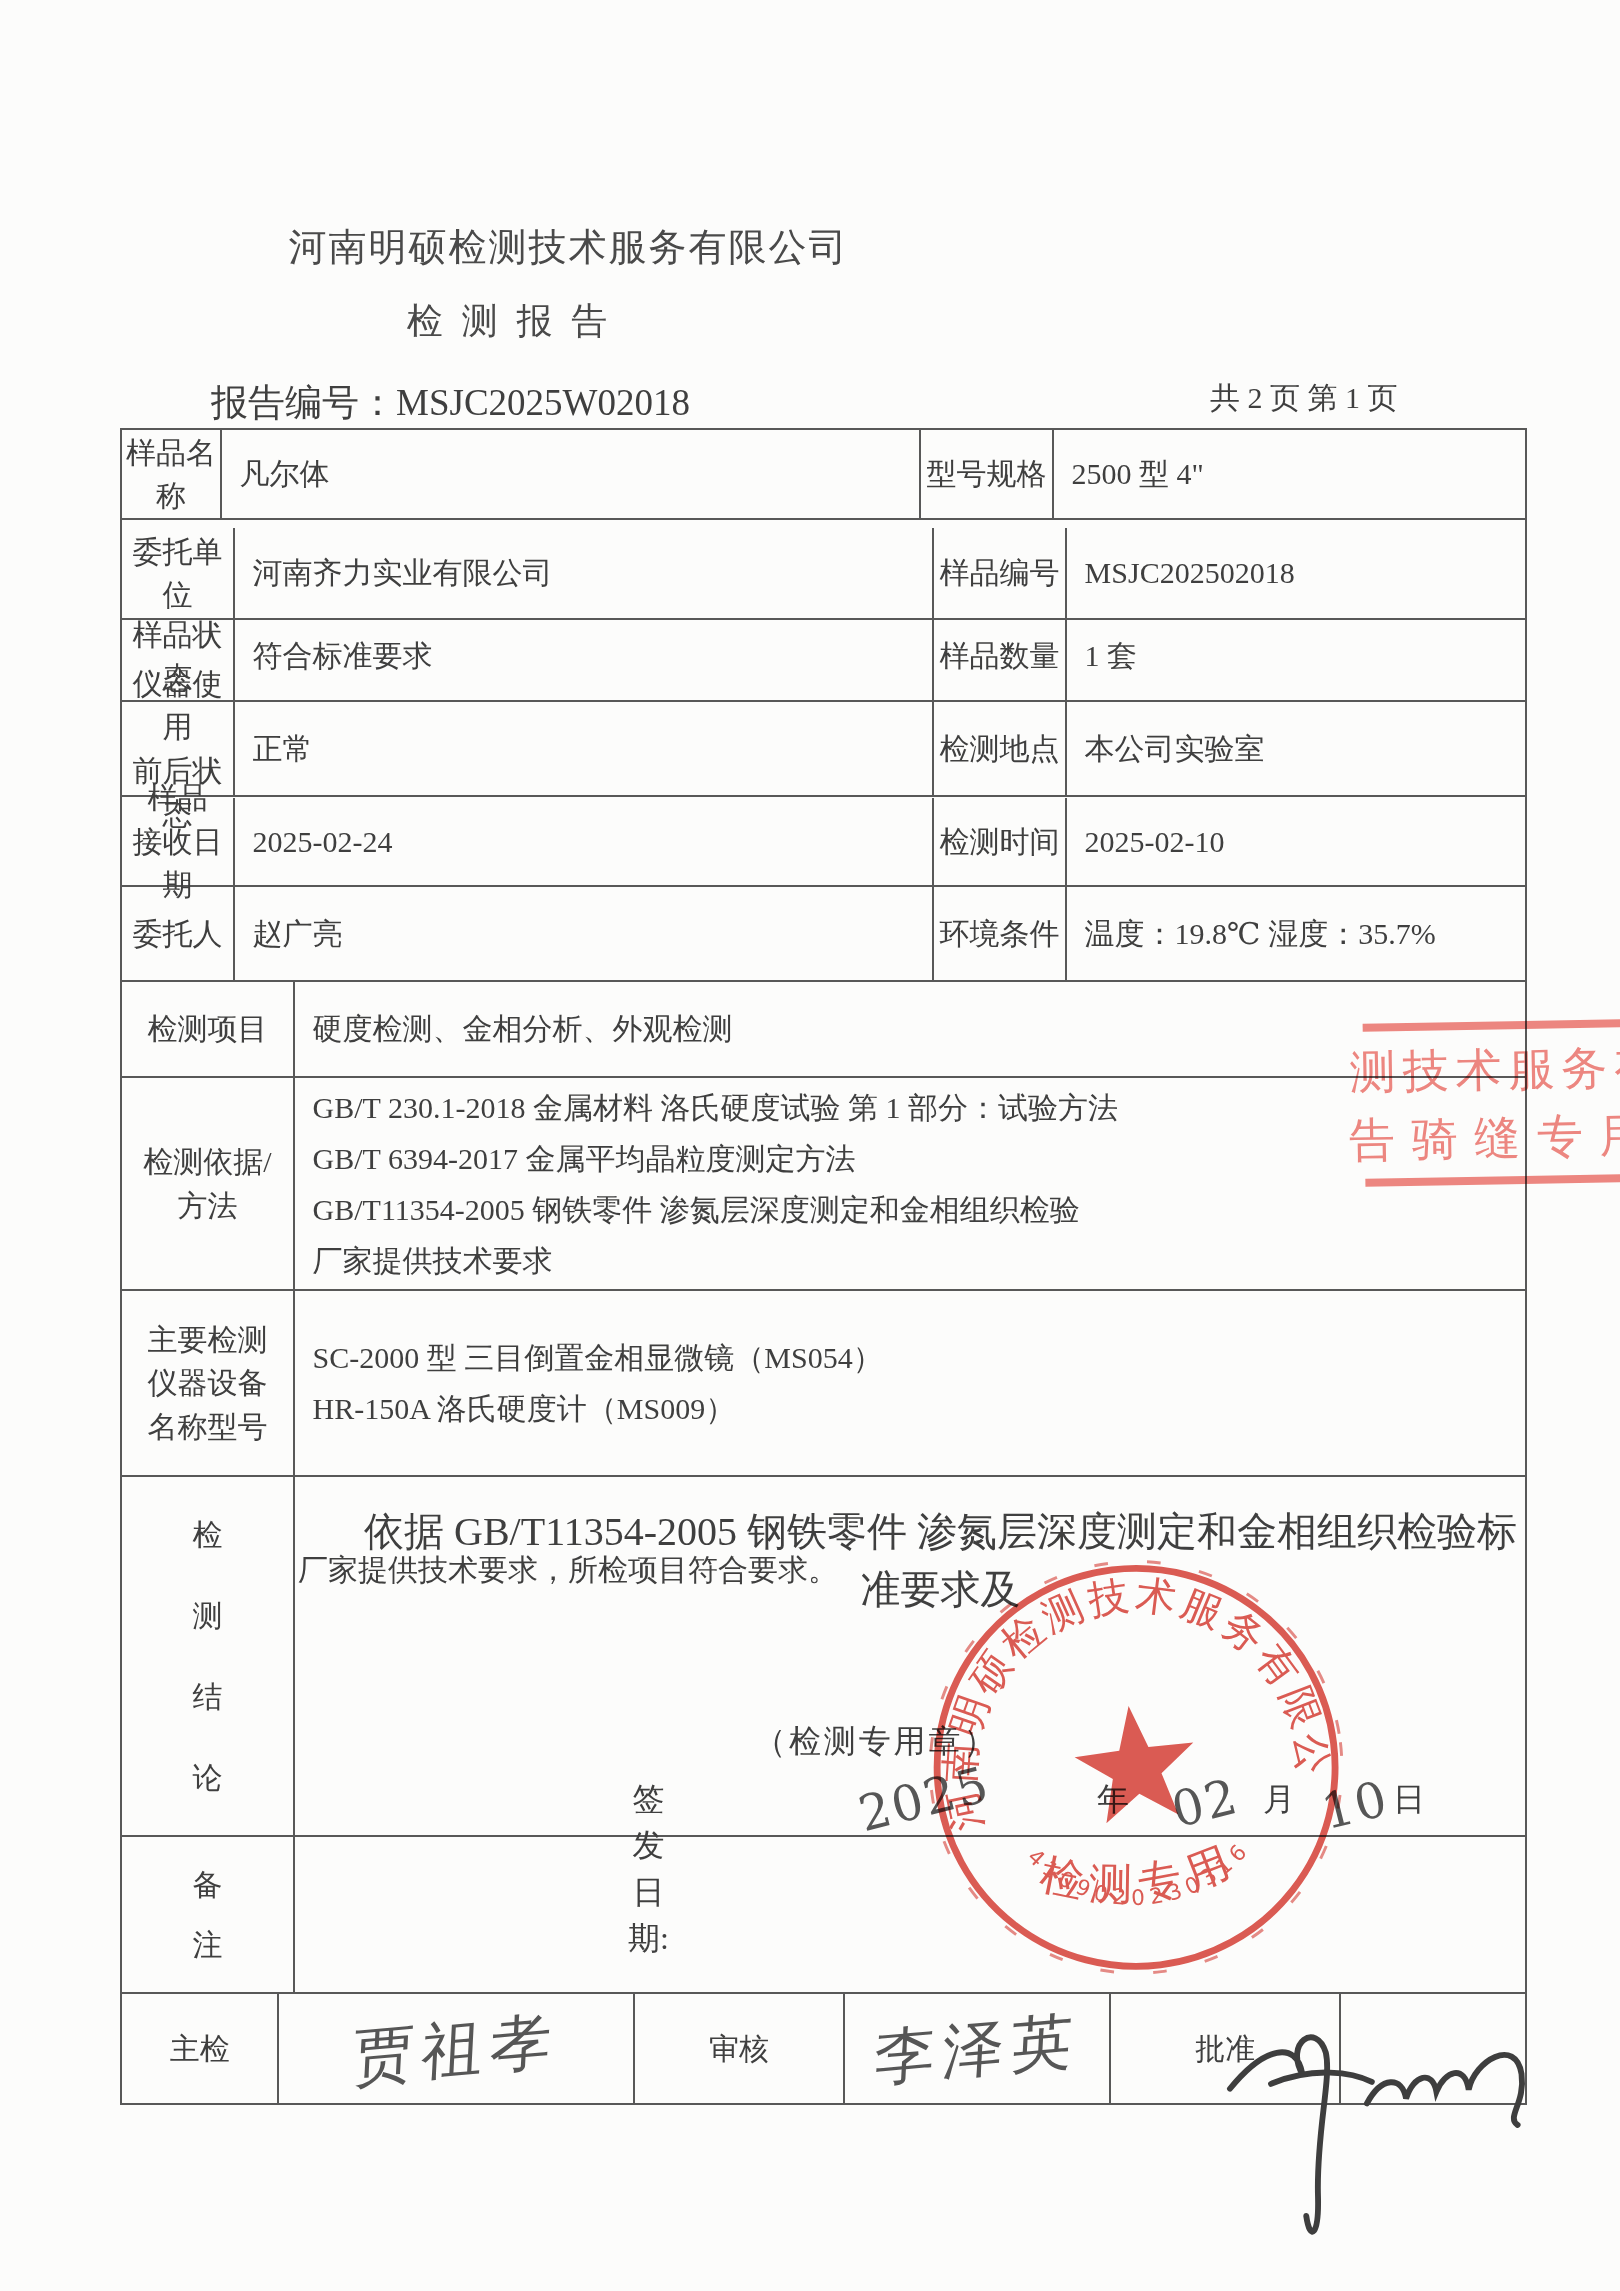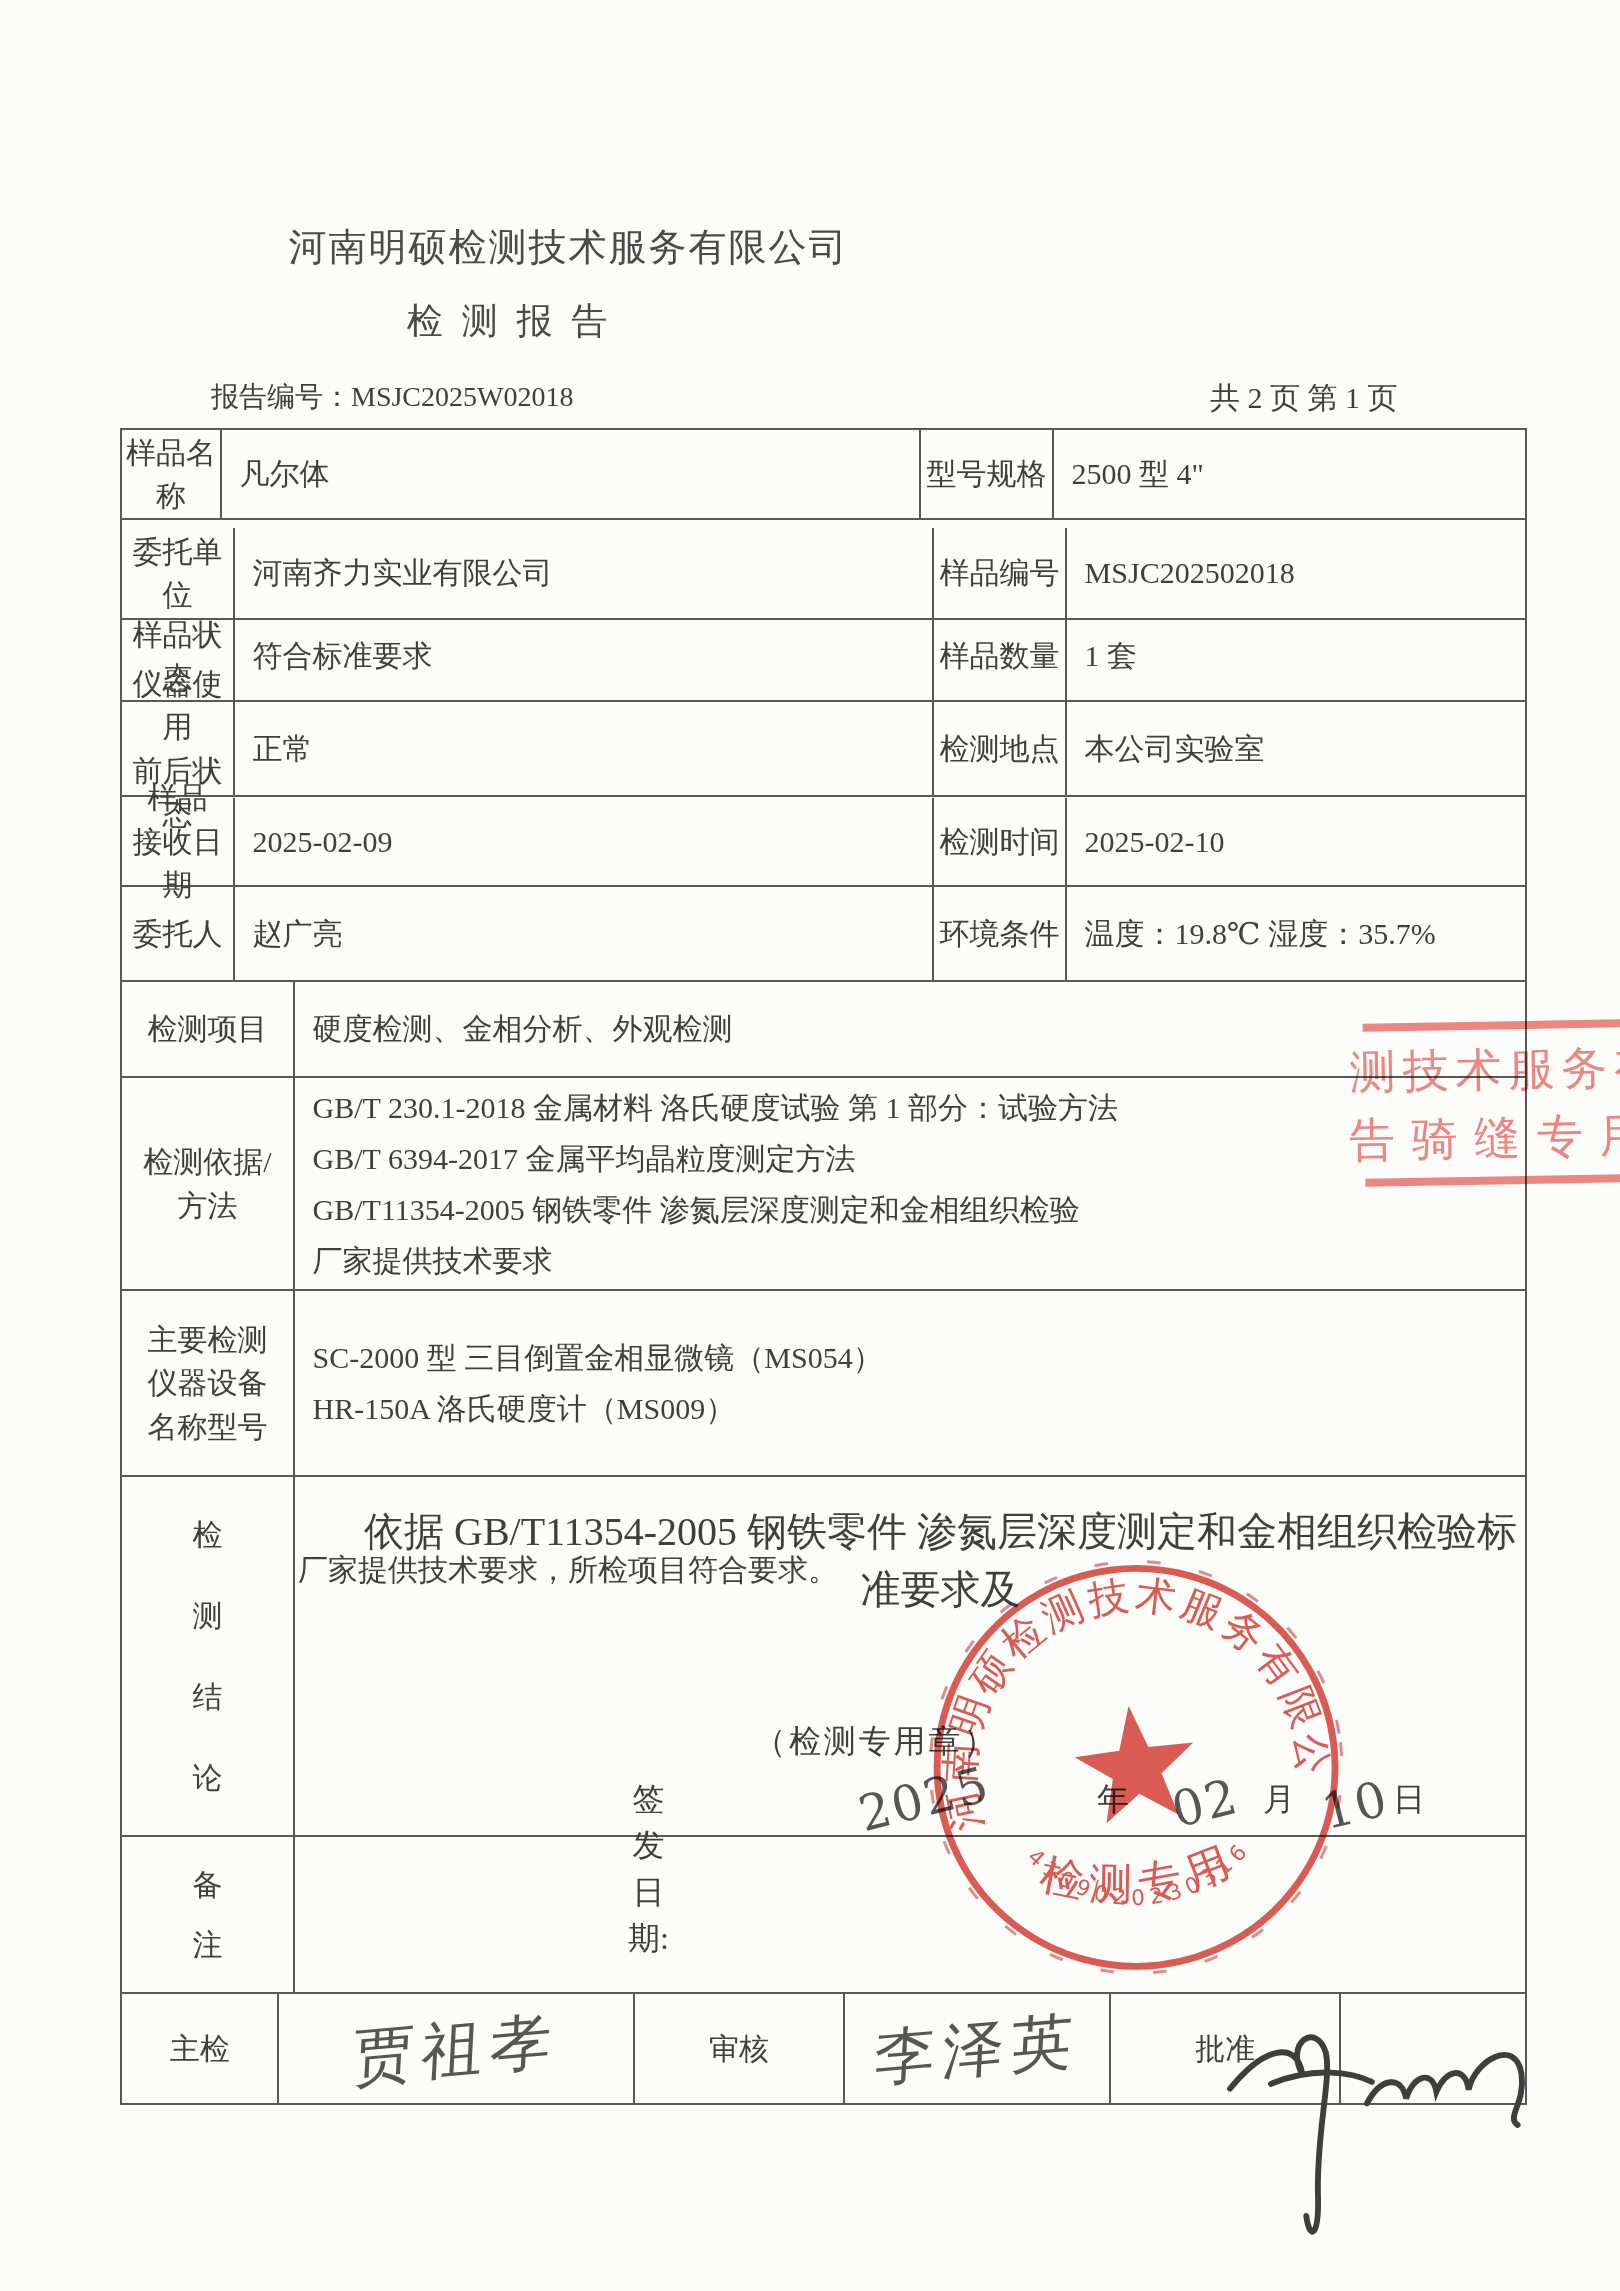--- a/index.html
+++ b/index.html
@@ -6,21 +6,21 @@
   html,body{background:#ffffff}
   .sheet{
     position:relative;width:1620px;height:2292px;background:#fcfcfb;
     font-family:"Liberation Serif","DejaVu Serif",serif;color:#3f3f3f;
     overflow:hidden;
   }
   .title{position:absolute;top:222px;left:0;width:1137px;text-align:center;
     font-size:38px;letter-spacing:2px;color:#4a4a4a;font-weight:500}
   .subtitle{position:absolute;top:297px;left:0;width:1019px;text-align:center;
     font-size:36px;letter-spacing:4.9px;color:#4a4a4a}
-  .meta{position:absolute;top:378px;left:211px;font-size:28px}
+  .meta{position:absolute;top:378px;left:211px;font-size:37px}
   .pages{position:absolute;top:378px;left:1210px;font-size:30px}
 
   .tbl{position:absolute;left:120px;top:428px;width:1407px;height:1677px;
     border:2px solid #585858}
   .row{position:absolute;left:0;width:1403px;display:flex;
     border-bottom:2px solid #585858}
   .row.last{border-bottom:none}
   .cell{border-right:2px solid #585858;display:flex;align-items:center;
     justify-content:center;text-align:center;white-space:pre-line;
     font-size:30px;line-height:1.45;overflow:visible}
@@ -89,21 +89,21 @@
       <div class="cell" style="width:113px">仪器使用
 前后状态</div>
       <div class="cell val" style="width:699px">正常</div>
       <div class="cell" style="width:133px">检测地点</div>
       <div class="cell val nor" style="width:458px">本公司实验室</div>
     </div>
 
     <div class="row" style="top:368px;height:89px">
       <div class="cell" style="width:113px">样品
 接收日期</div>
-      <div class="cell val" style="width:699px">2025-02-09</div>
+      <div class="cell val" style="width:699px">2025-02-24</div>
       <div class="cell" style="width:133px">检测时间</div>
       <div class="cell val nor" style="width:458px">2025-02-10</div>
     </div>
 
     <div class="row" style="top:457px;height:95px">
       <div class="cell" style="width:113px">委托人</div>
       <div class="cell val" style="width:699px">赵广亮</div>
       <div class="cell" style="width:133px">环境条件</div>
       <div class="cell val nor" style="width:458px">温度：19.8℃    湿度：35.7%</div>
     </div>

